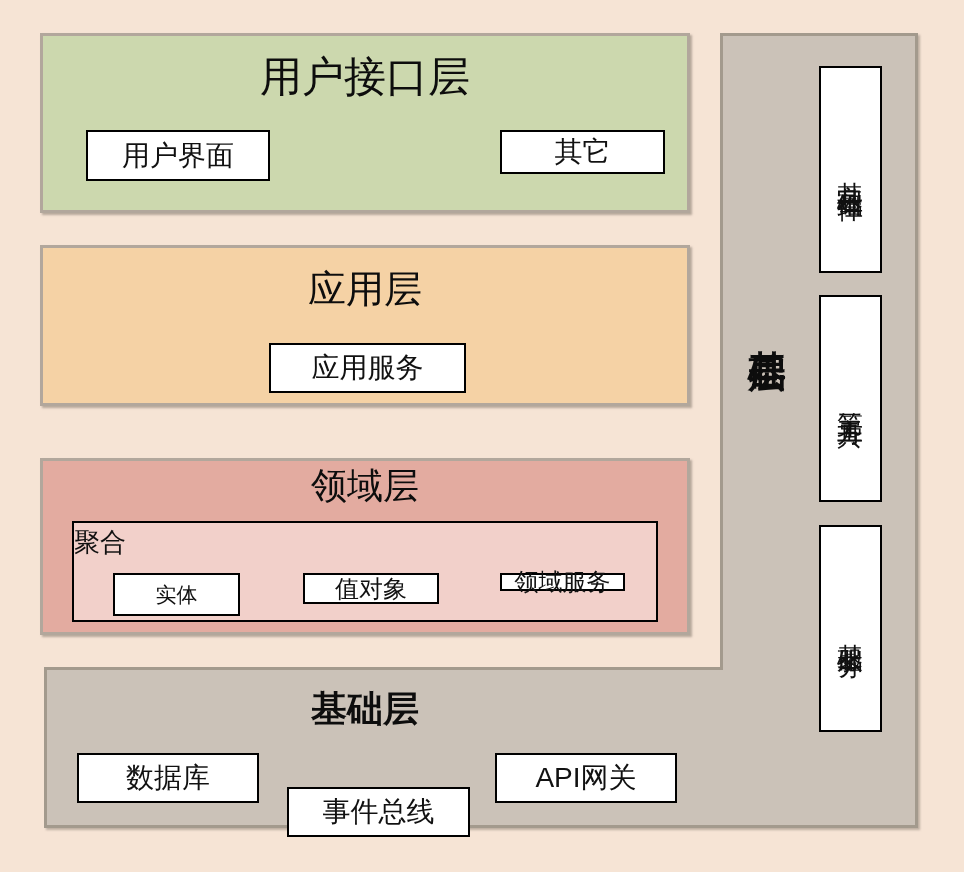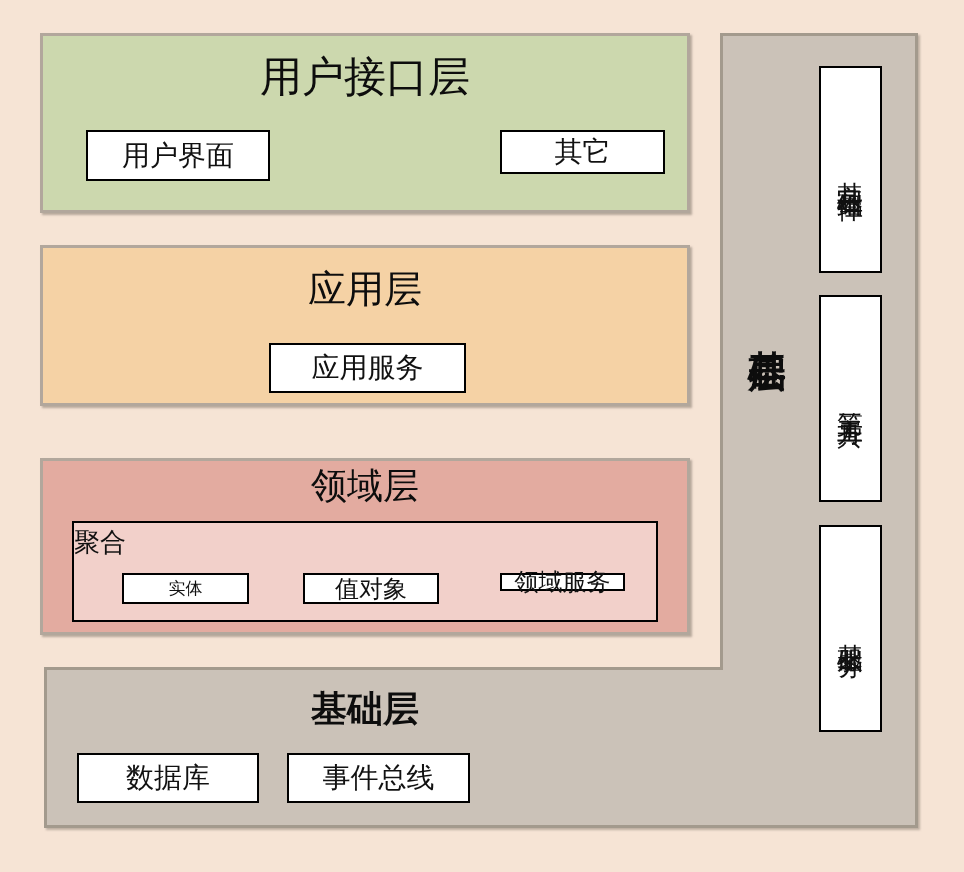--- a/index.html
+++ b/index.html
@@ -79,36 +79,36 @@
     background: #f2d0ca;
     border: 2px solid #000000;
   }
   .aggregate-title {
     position: absolute;
     left: 0; right: 0; top: 6px;
     text-align: left;
     font-size: 26px;
     line-height: 1;
   }
-  .b-entity { left: 48px;  top: 50px; width: 127px; height: 31px; font-size: 17px; }
+  .b-entity { left: 39px;  top: 50px; width: 127px; height: 43px; font-size: 21px; }
   .b-vo     { left: 229px; top: 50px; width: 136px; height: 31px; font-size: 24px; }
   .b-ds     { left: 426px; top: 50px; width: 125px; height: 18px; font-size: 24px; }
 
   
   .infra-bottom-title {
     position: absolute;
     left: 40px; width: 650px; top: 691px;
     text-align: center;
     font-weight: 700;
     font-size: 36px;
     line-height: 1;
     color: #0d0d0d;
   }
   .b-db    { left: 77px;  top: 753px; width: 182px; height: 50px; }
-  .b-bus   { left: 287px; top: 753px; width: 183px; height: 50px; }
+  .b-bus   { left: 287px; top: 787px; width: 183px; height: 50px; }
   .b-api   { left: 495px; top: 753px; width: 182px; height: 50px; }
   .b-cache { left: 702px; top: 753px; width: 183px; height: 50px; }
 
   
   .infra-right-title {
     position: absolute;
     left: 748px; top: 320px;
     writing-mode: vertical-rl;
     text-orientation: upright;
     font-weight: 700;
@@ -164,19 +164,20 @@
       <div class="aggregate-title">聚合</div>
       <div class="wbox b-entity">实体</div>
       <div class="wbox b-vo">值对象</div>
       <div class="wbox b-ds">领域服务</div>
     </div>
   </div>
 
   <div class="infra-bottom-title">基础层</div>
   <div class="wbox b-db">数据库</div>
   <div class="wbox b-bus">事件总线</div>
+  <div class="wbox b-api">API网关</div>
 
   <div class="infra-right-title">基础层</div>
   <div class="vbox v-1">其它基础组件</div>
   <div class="vbox v-2">第三方工具</div>
   <div class="vbox v-3">基础服务</div>
 
 </div>
 
 </body></html>

